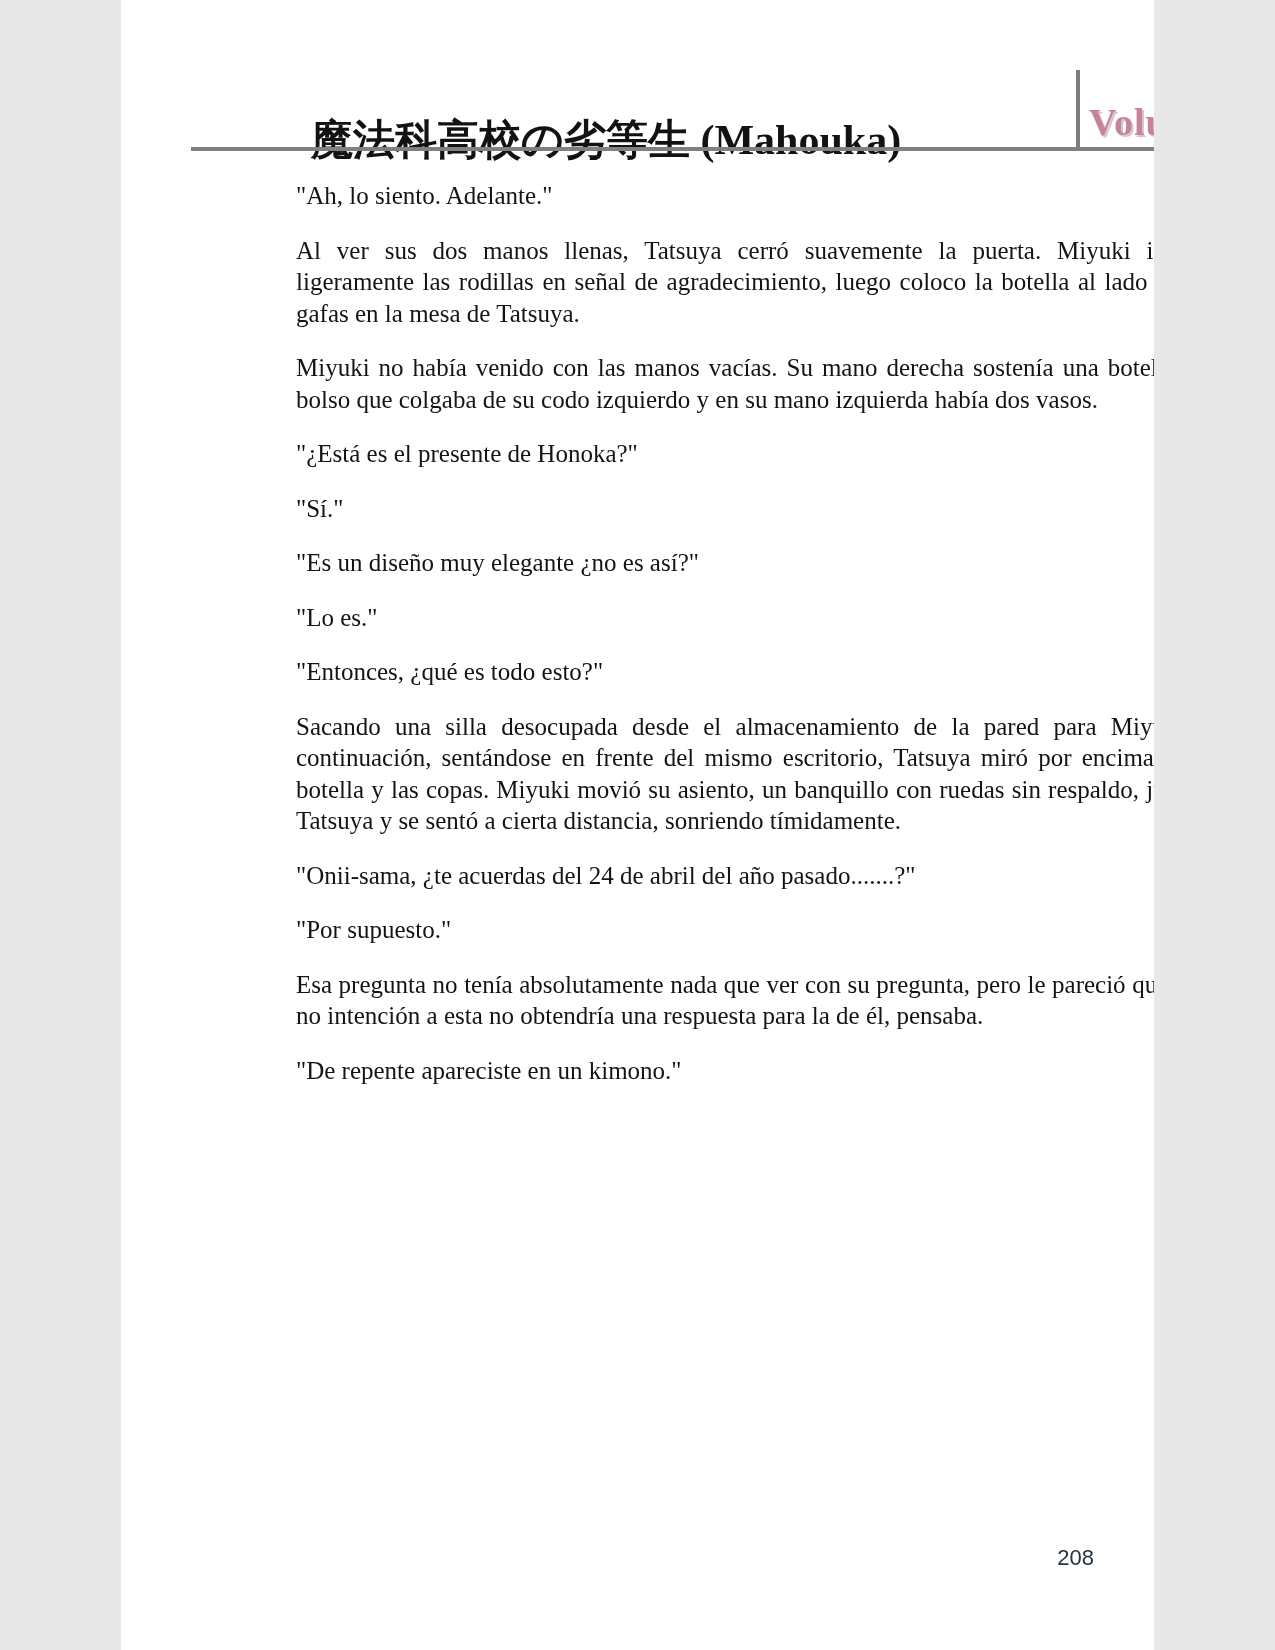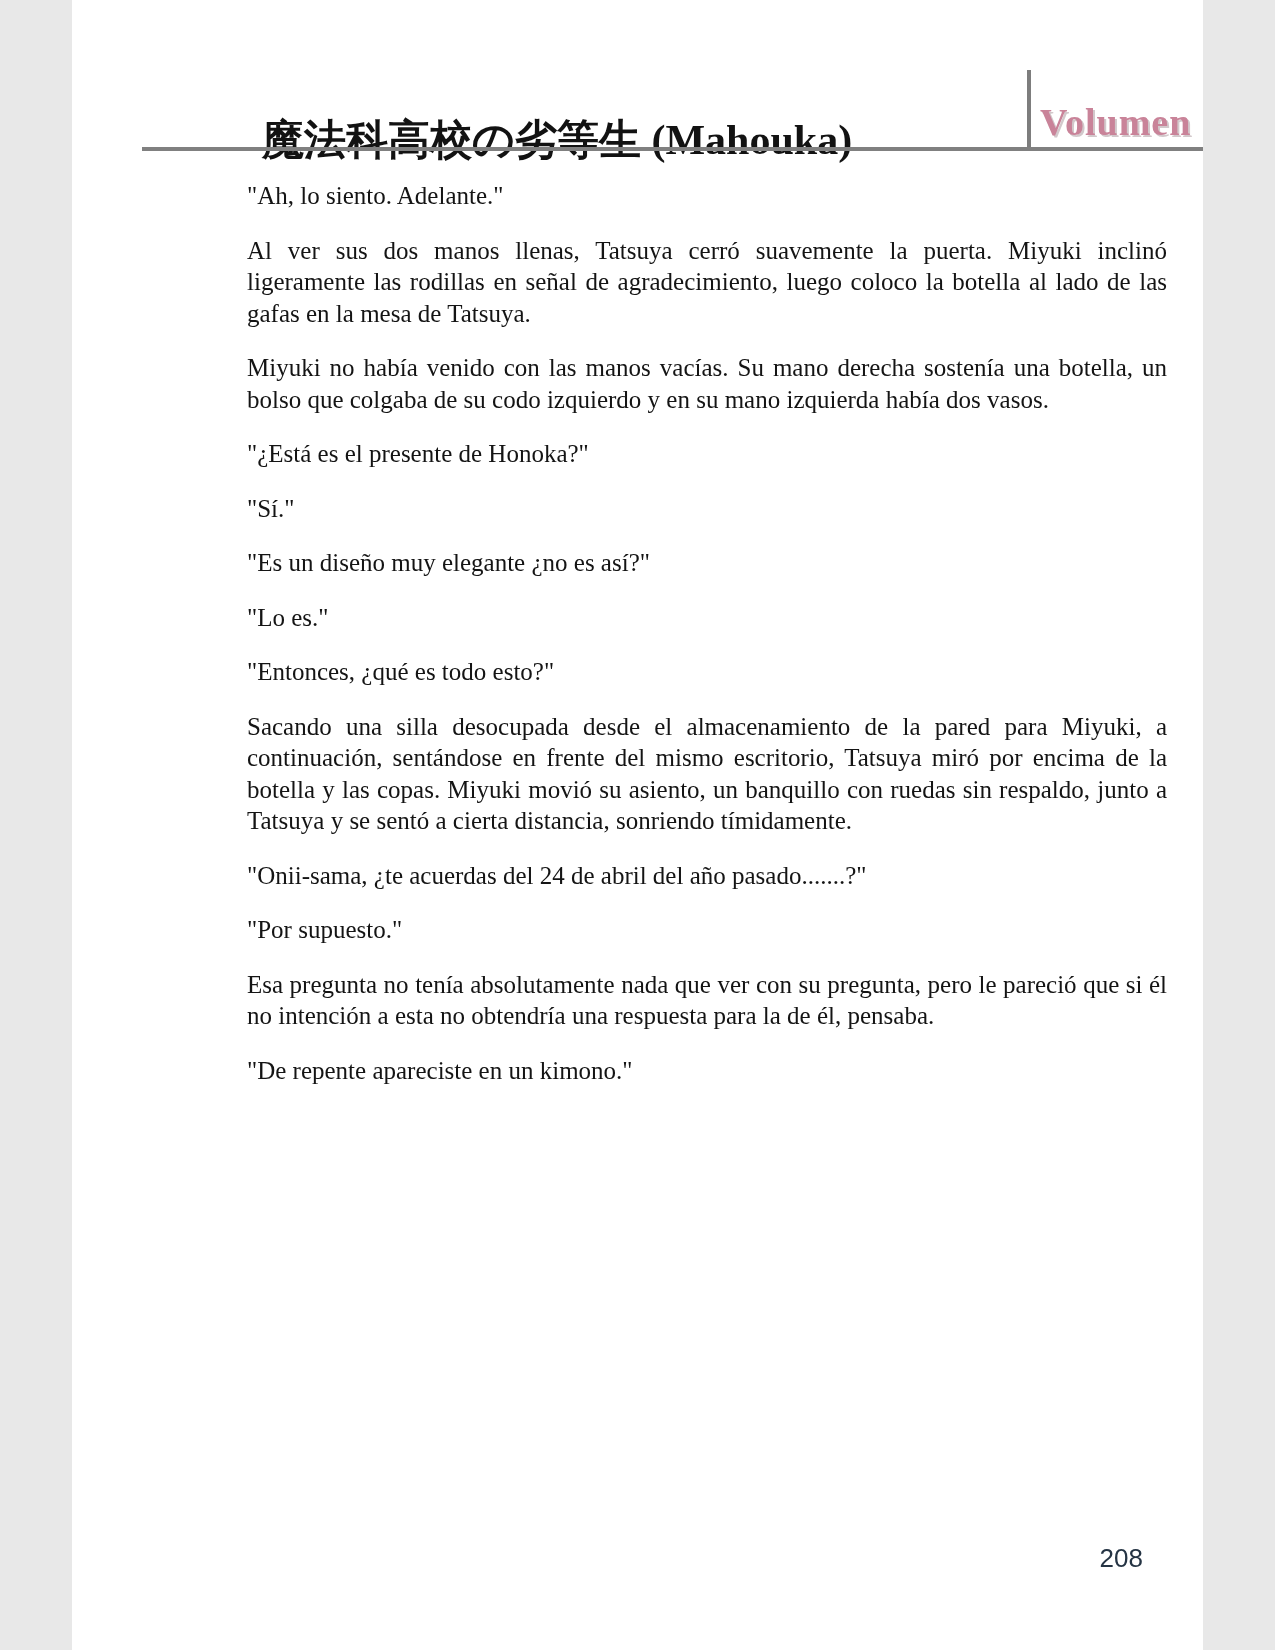--- a/index.html
+++ b/index.html
@@ -1,17 +1,17 @@
 <!DOCTYPE html>
 <html><head>
 <meta charset="utf-8">
 <style>
   html,body{margin:0;padding:0;background:#e8e8e8;}
   .page{
-    position:relative;width:1131px;height:1650px;margin:0 auto;
+    position:relative;width:1033px;height:1650px;margin:0 auto;
     background:#ffffff;overflow:hidden;
     font-family:"Liberation Serif", serif;color:#181818;
   }
   .title{
     position:absolute;left:190px;top:86px;height:52px;
     font-size:42px;line-height:52px;white-space:nowrap;color:#121212;
     font-family:"Liberation Serif", serif;
   }
   .vbar{
     position:absolute;left:955px;top:70px;width:4px;height:80px;
@@ -30,21 +30,21 @@
   }
   .docbody{
     position:absolute;left:175px;top:180px;width:920px;
     font-size:25px;line-height:31.5px;text-align:justify;
     color:#141414;
   }
   .docbody p{margin:0 0 23px 0;padding:0;}
   .pagenum{
     position:absolute;top:1544px;right:60px;
     font-family:"Liberation Sans", sans-serif;
-    font-size:26px;line-height:28px;color:#253444;
+    font-size:22px;line-height:28px;color:#253444;
   }
 </style>
 </head>
 <body>
 
 <div class="page">
 
   <header>
     <h1 class="title">魔法科高校の劣等生 (Mahouka)</h1>
     <div class="vbar"></div>

